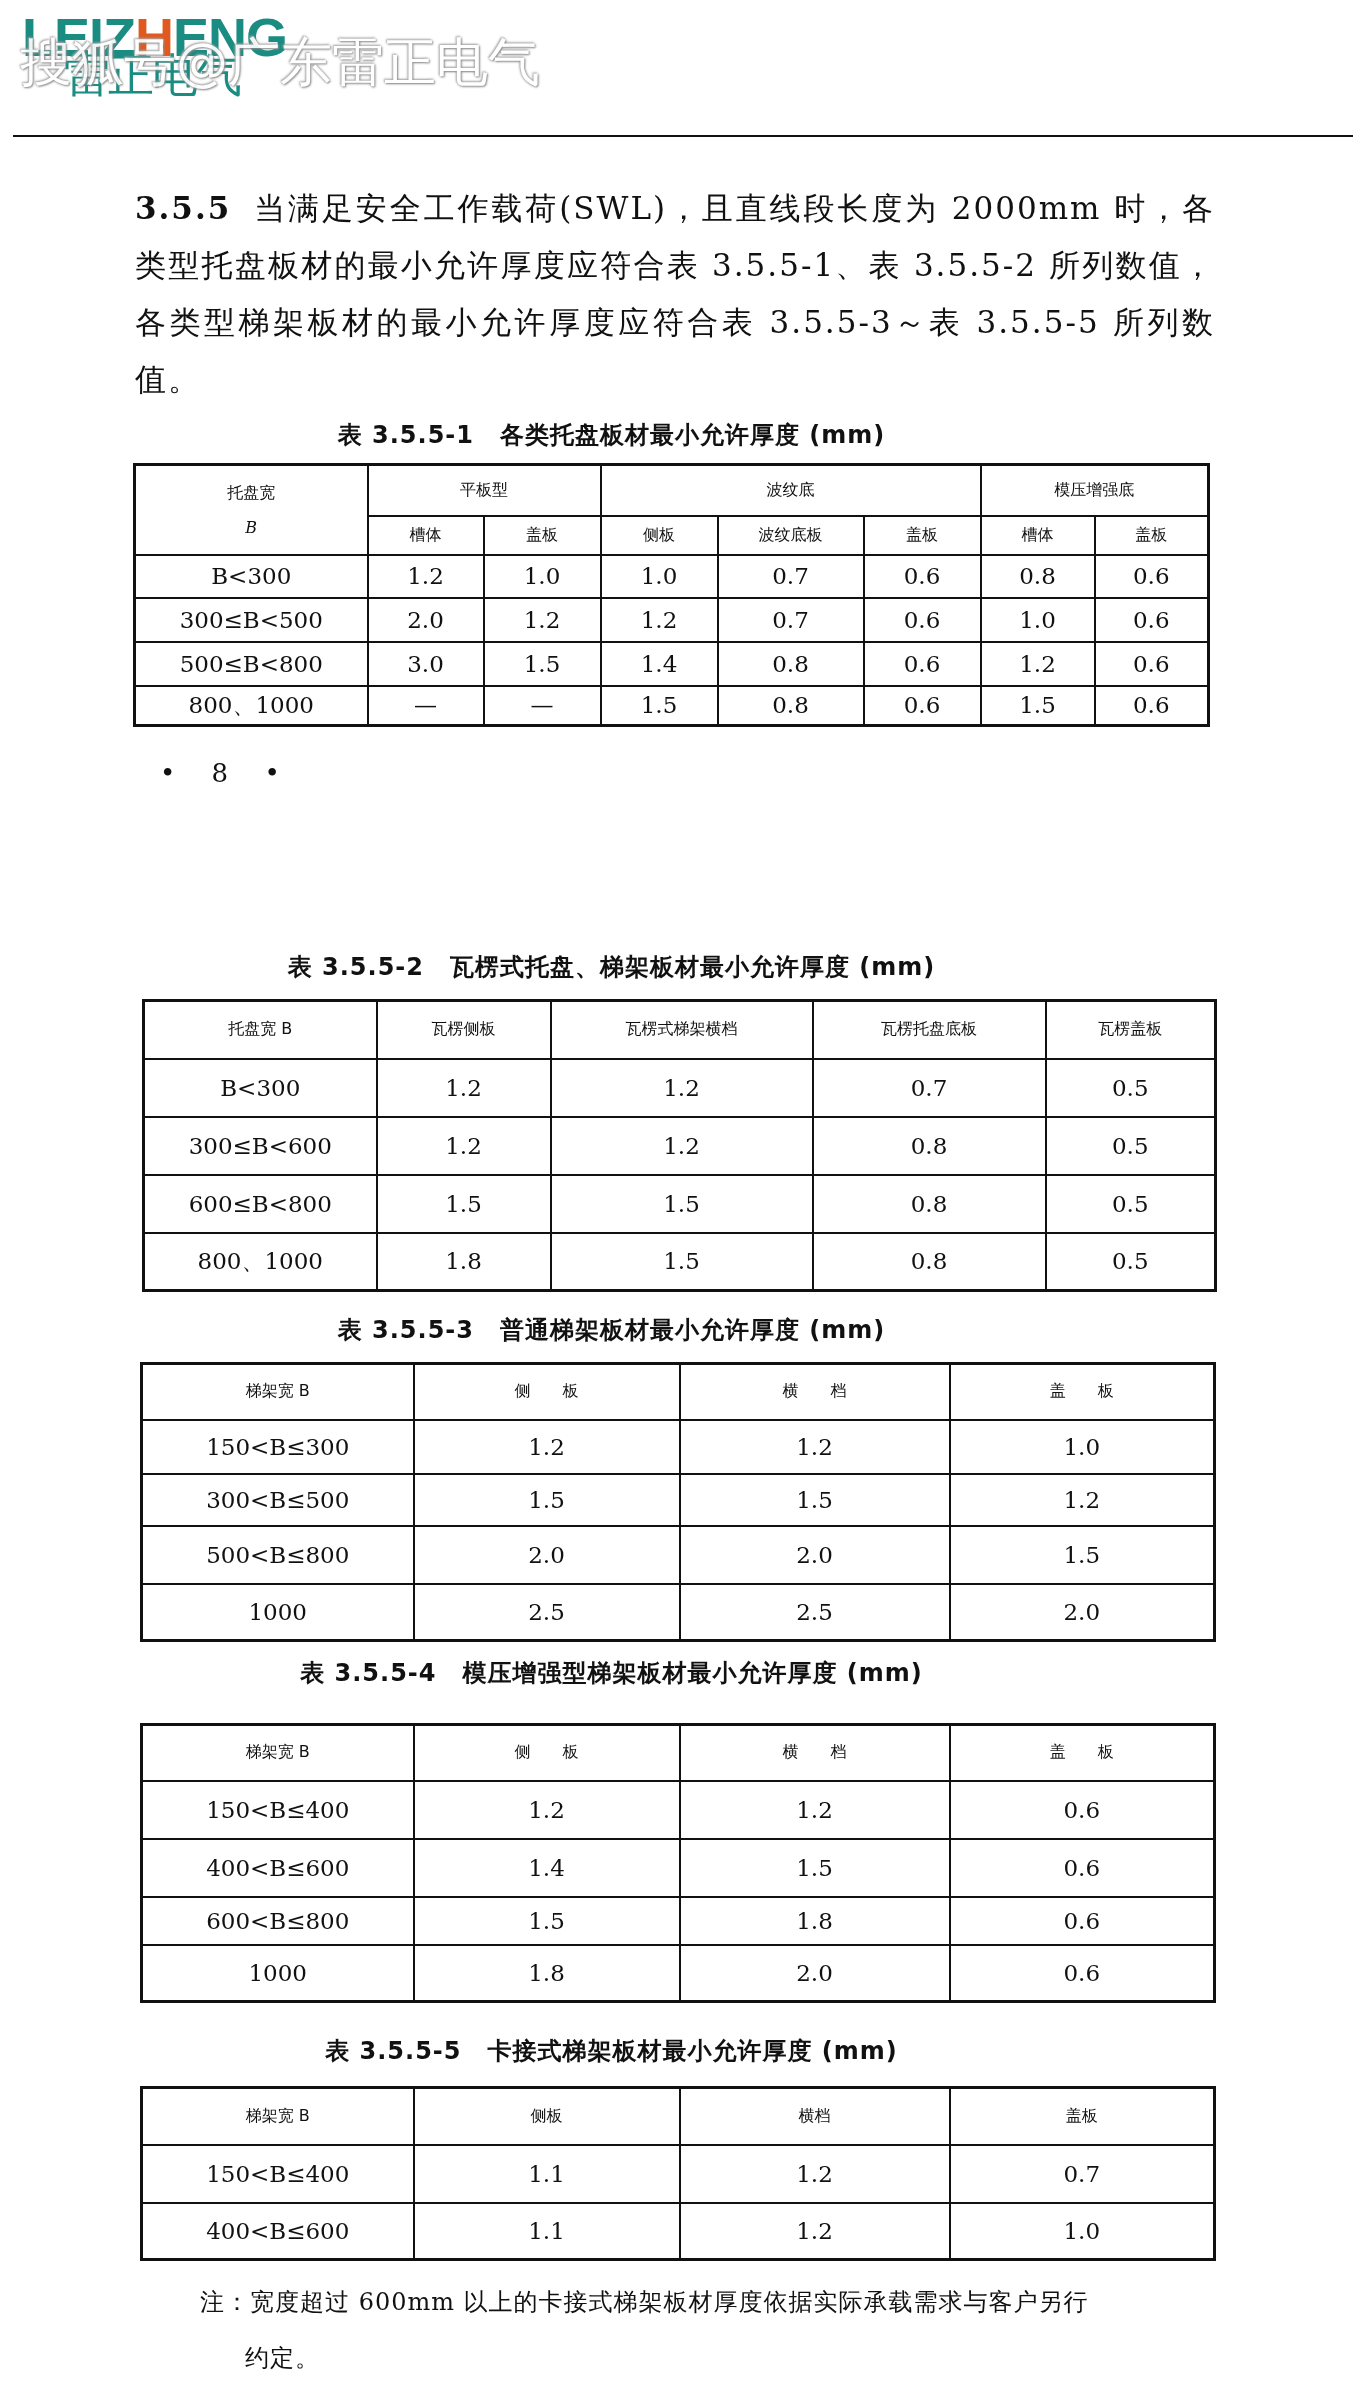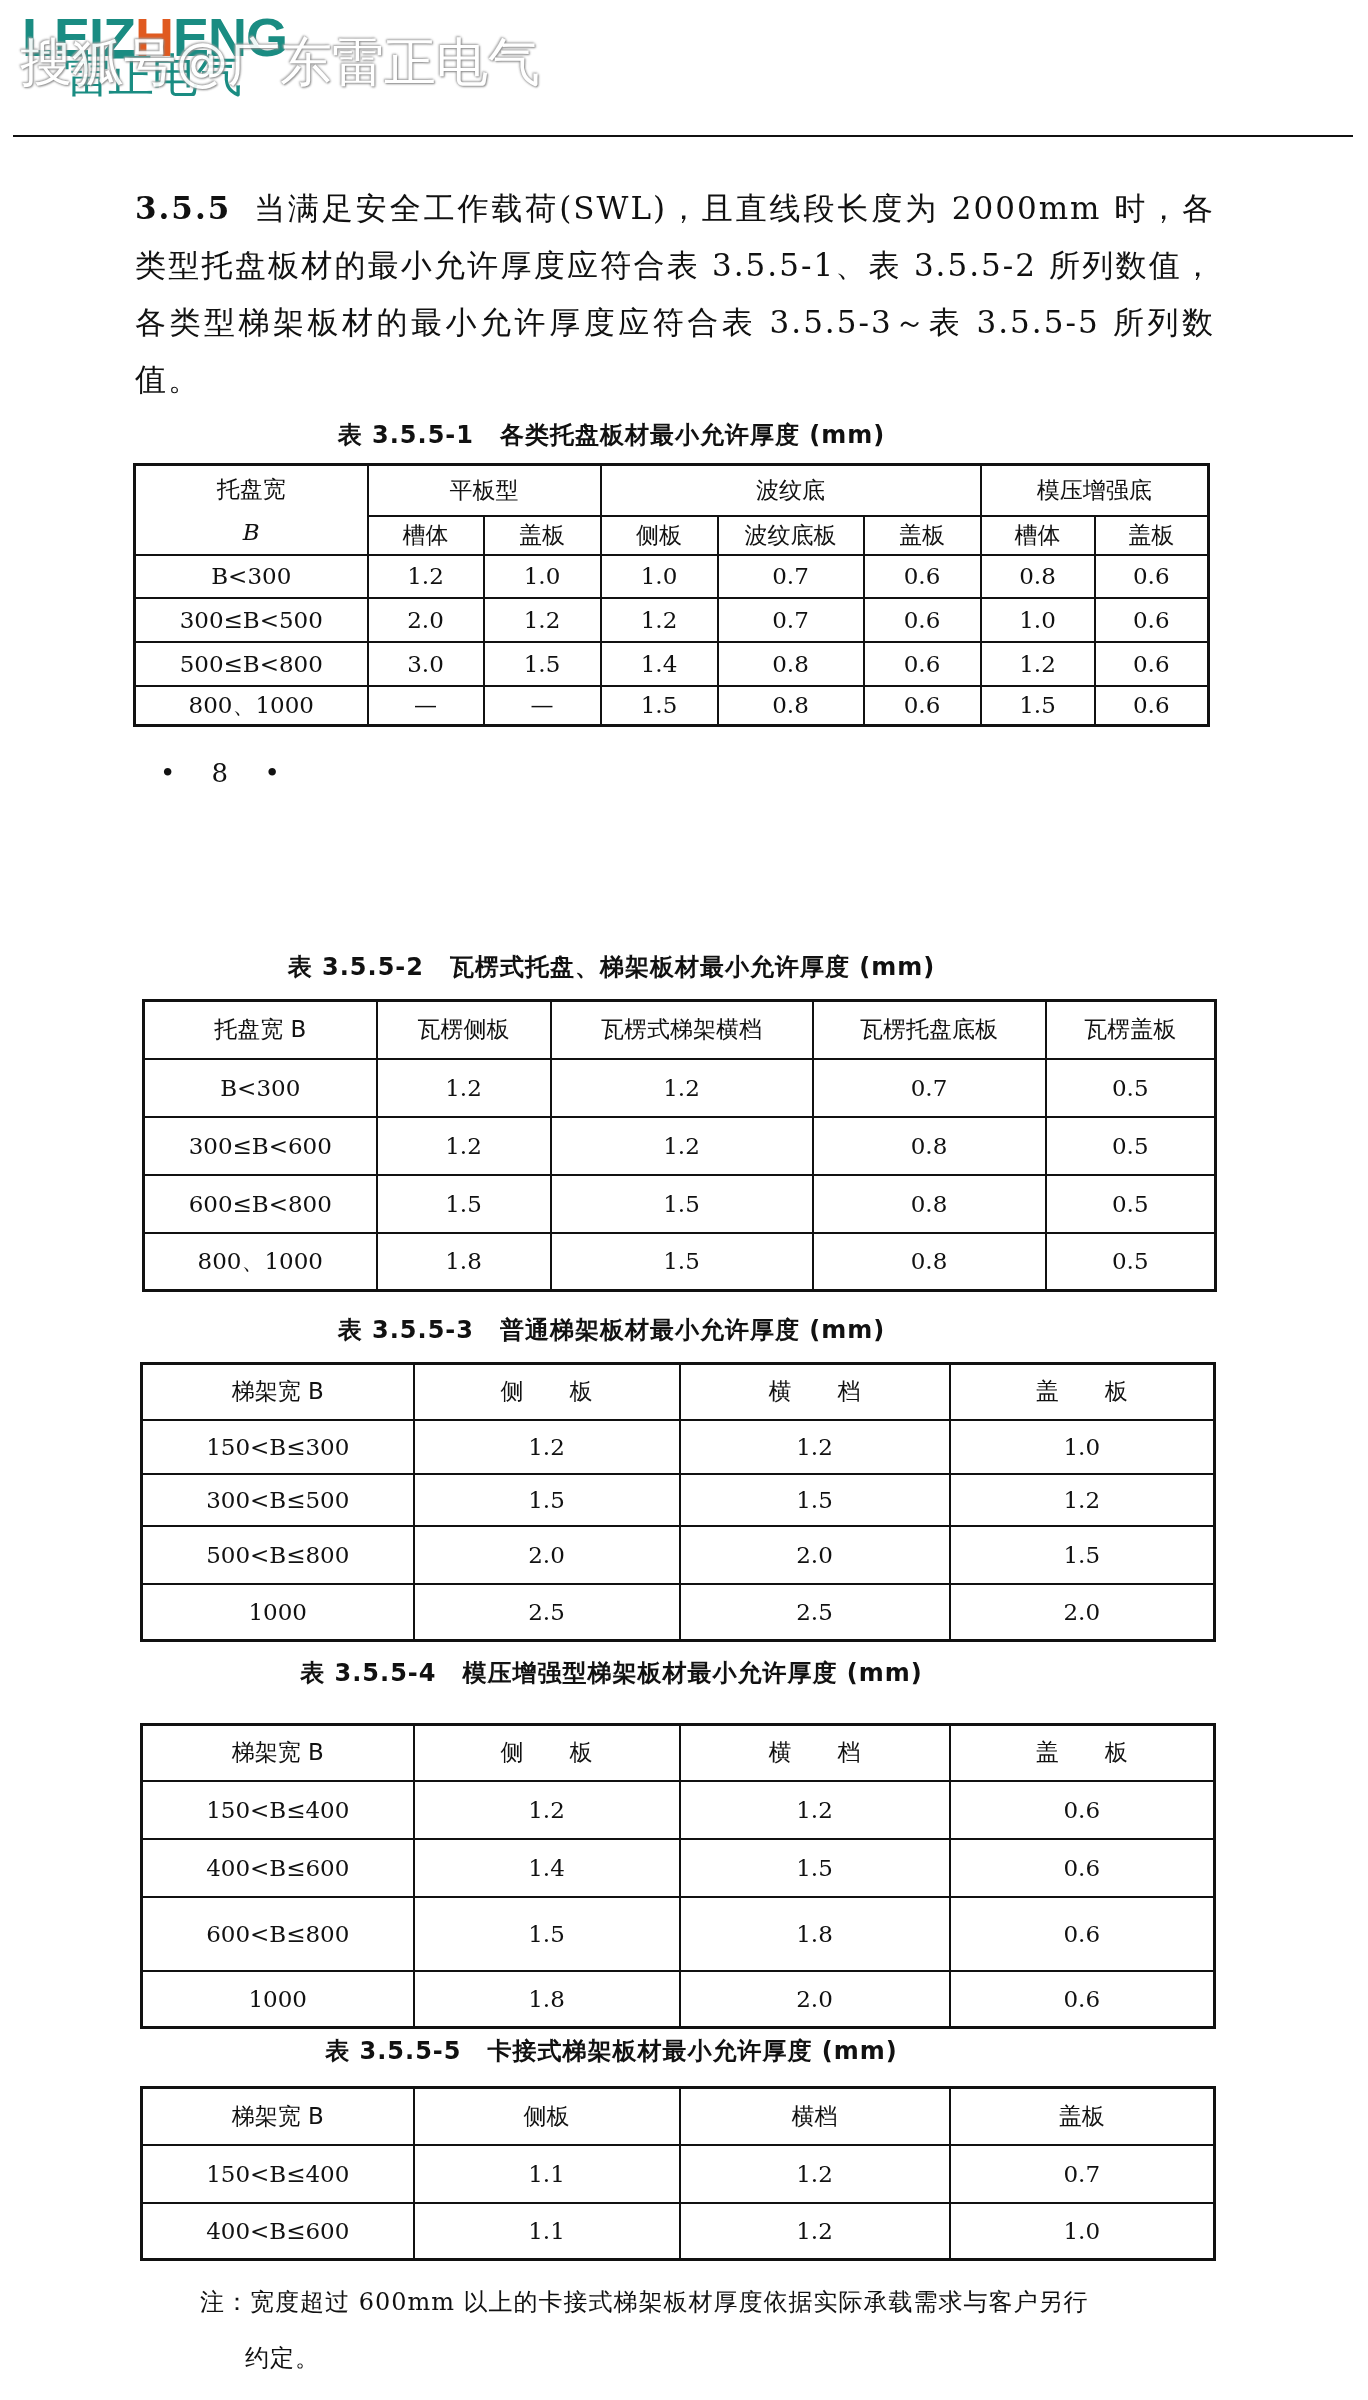--- a/index.html
+++ b/index.html
@@ -22,21 +22,21 @@
   .para .sec { font-weight:bold; font-family:"DejaVu Serif",serif; margin-right:22px; }
 
   .tbl-title { left:0; width:1223px; text-align:center; font-family:"DejaVu Sans",sans-serif;
                font-weight:bold; font-size:24px; line-height:30px; letter-spacing:1px; }
   .tbl-title .num { margin-right:26px; }
 
   table.t { position:absolute; border-collapse:collapse; table-layout:fixed;
             border:3px solid #111; font-size:23px; }
   table.t td, table.t th { border:2px solid #111; text-align:center; vertical-align:middle;
             padding:0; font-weight:normal; }
-  table.t th { font-family:"DejaVu Sans",sans-serif; font-size:23px; }
+  table.t th { font-family:"DejaVu Sans",sans-serif; font-size:16px; }
   table.t td { font-family:"DejaVu Serif",serif; }
   .it { font-style:italic; }
 
   .pagenum { left:160px; top:758px; font-size:26px; letter-spacing:14px; }
   .note { left:200px; top:2274px; font-size:24px; line-height:56px; width:1020px; letter-spacing:1px; }
   .note .l2 { padding-left:45px; display:block; }
 </style>
 </head>
 <body>
 
@@ -233,21 +233,21 @@
     <td>1.2</td>
     <td>1.2</td>
     <td>0.6</td>
   </tr>
   <tr style="height:58px">
     <td>400&lt;B≤600</td>
     <td>1.4</td>
     <td>1.5</td>
     <td>0.6</td>
   </tr>
-  <tr style="height:74px">
+  <tr style="height:48px">
     <td>600&lt;B≤800</td>
     <td>1.5</td>
     <td>1.8</td>
     <td>0.6</td>
   </tr>
   <tr style="height:57px">
     <td>1000</td>
     <td>1.8</td>
     <td>2.0</td>
     <td>0.6</td>

